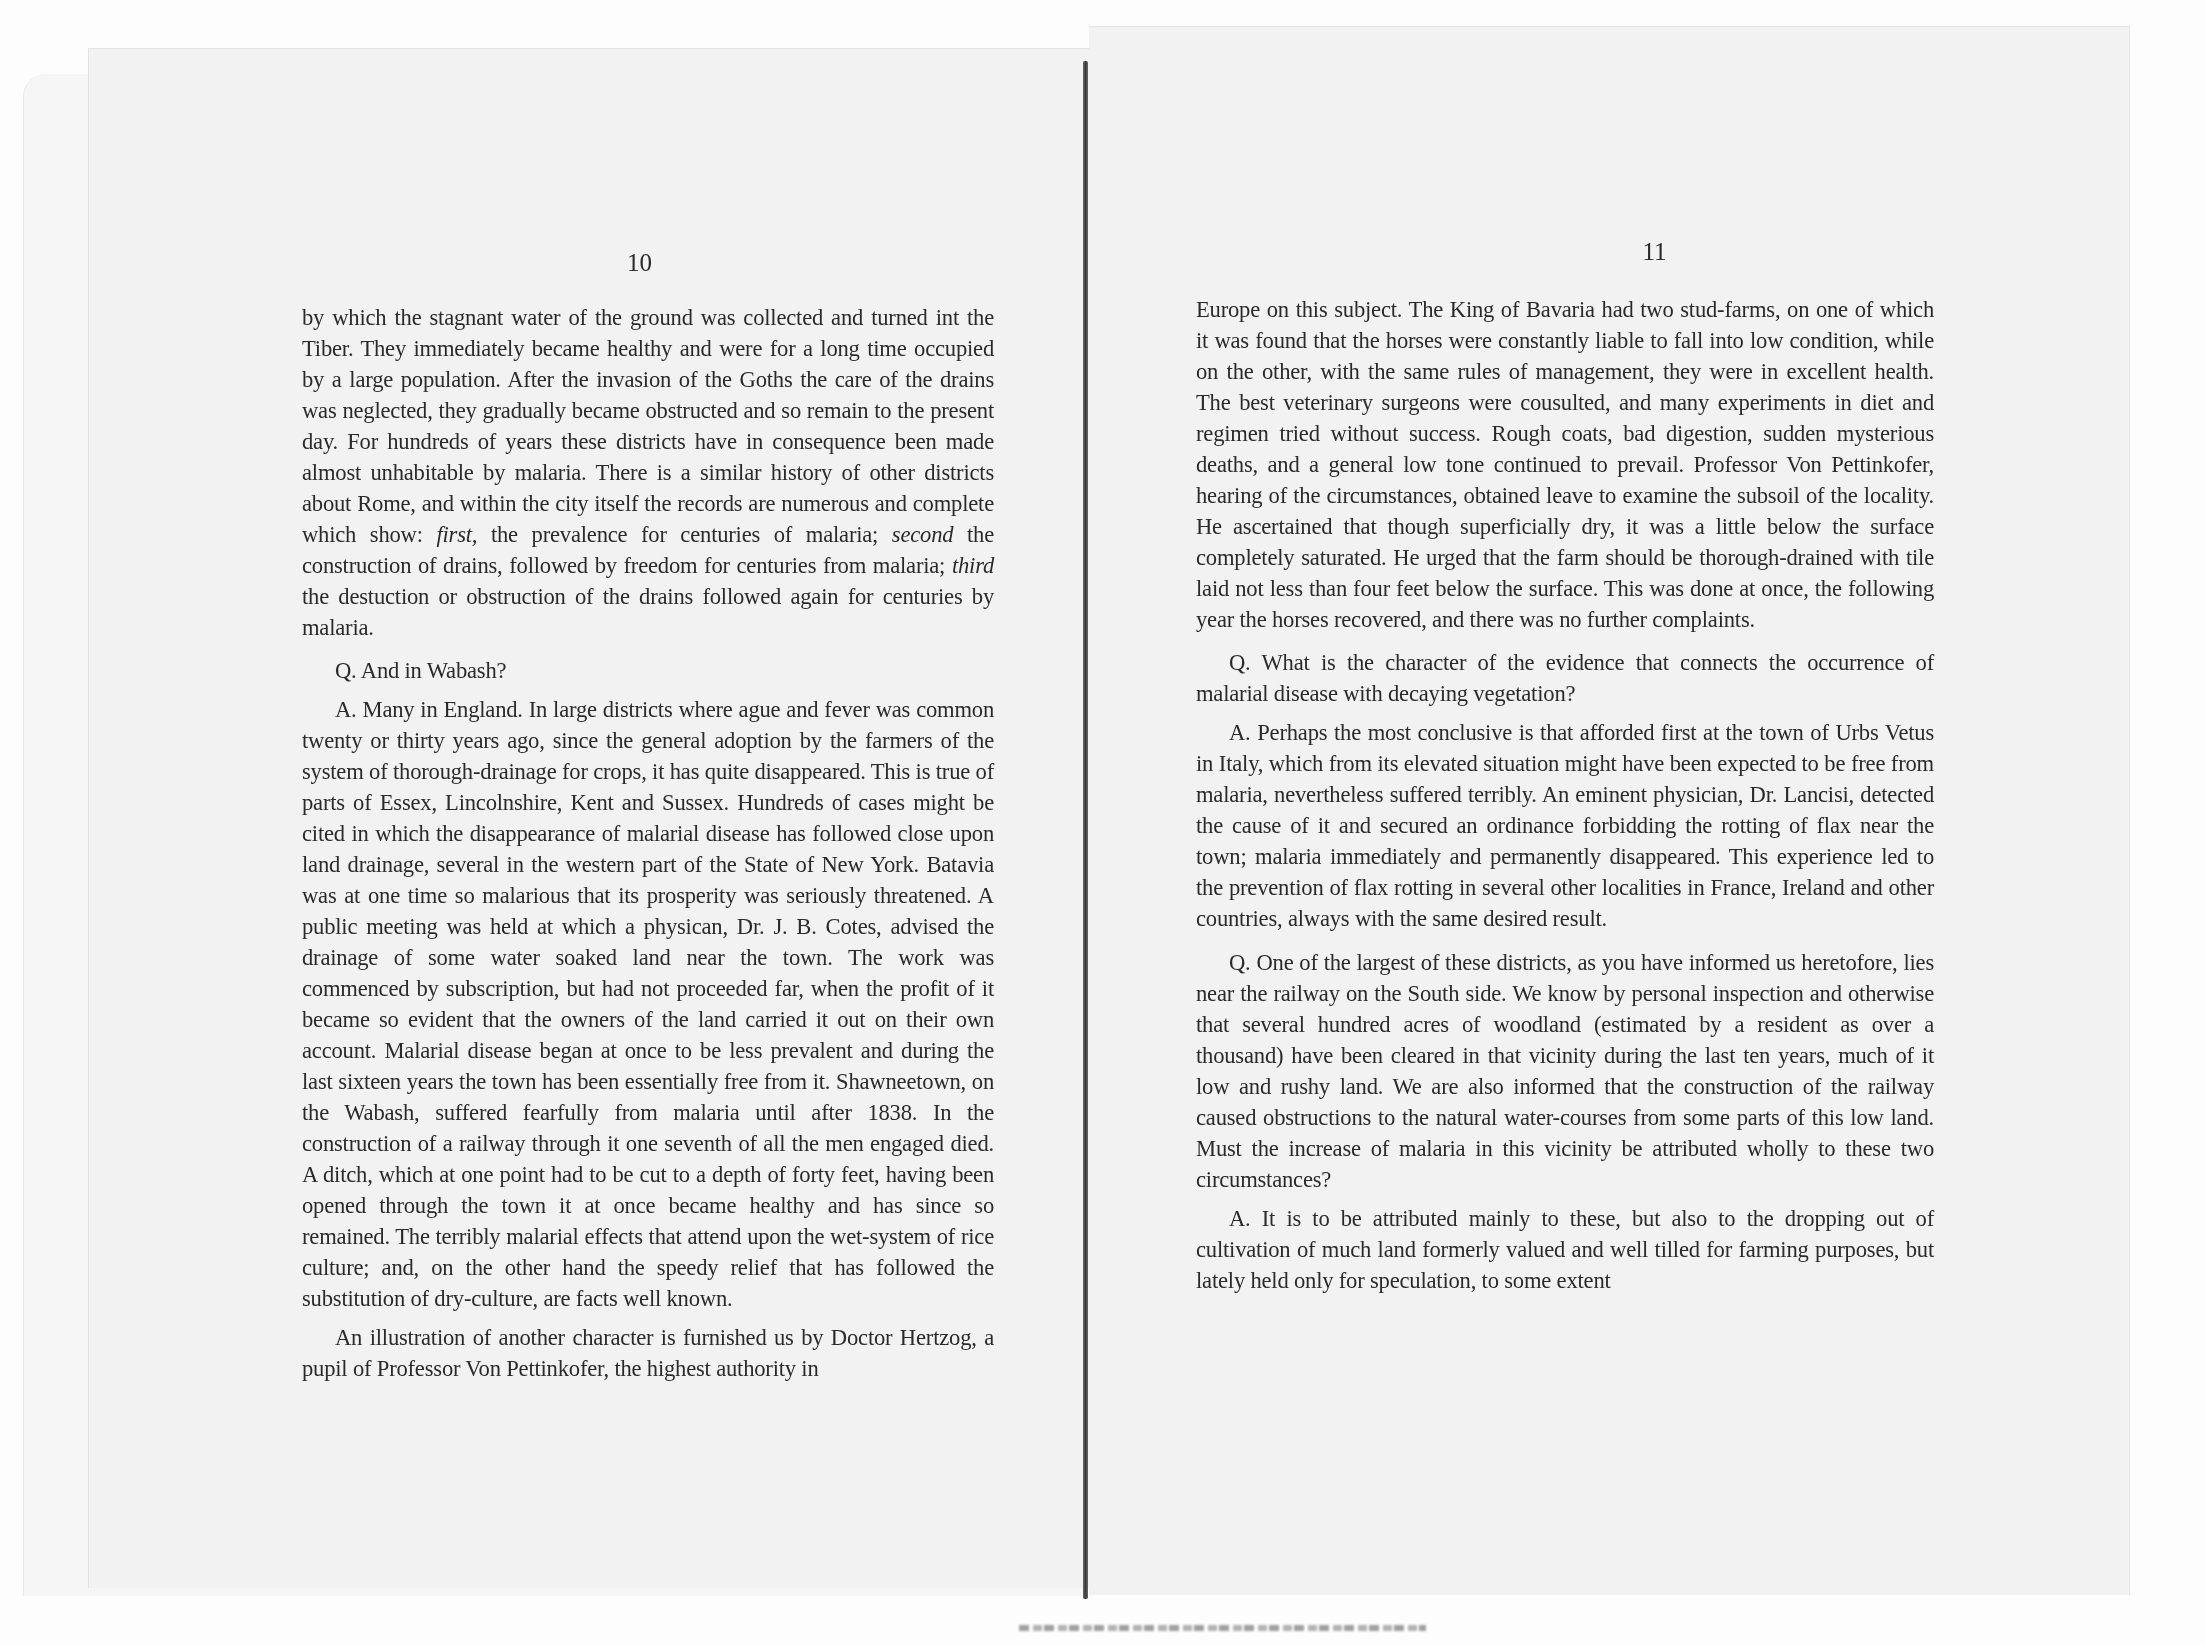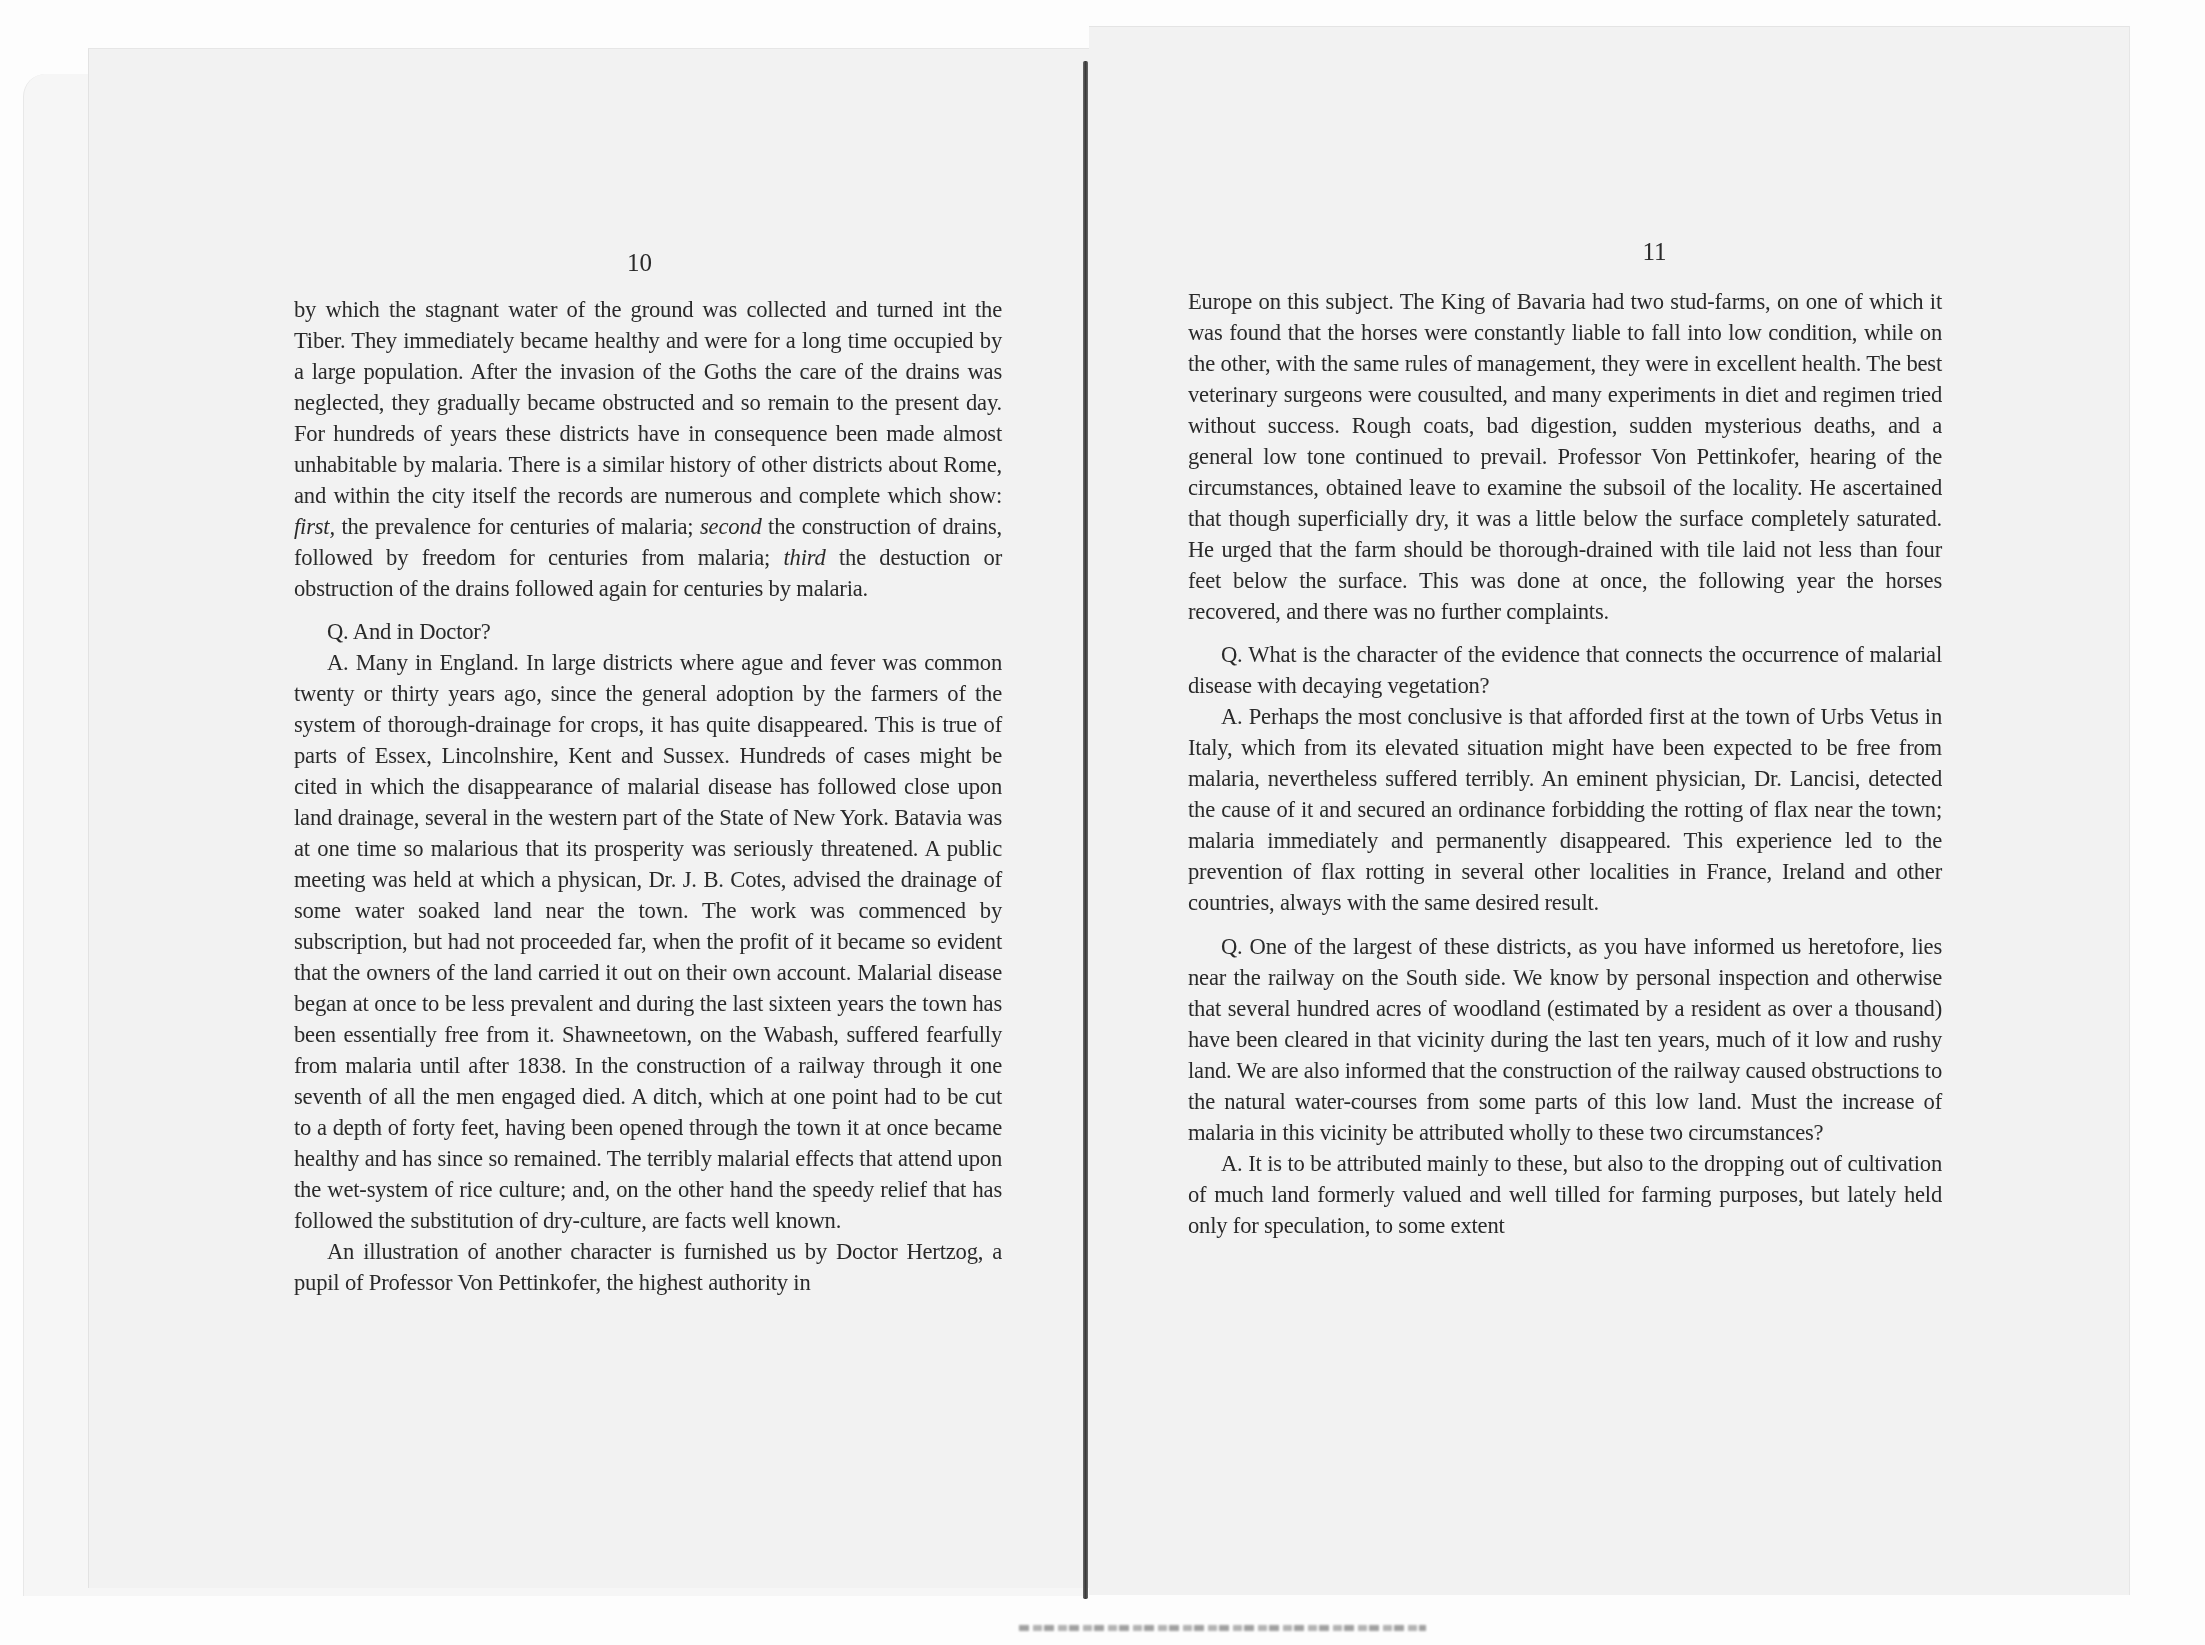--- a/index.html
+++ b/index.html
@@ -31,21 +31,21 @@
     background:repeating-linear-gradient(90deg,#555 0 10.2px,transparent 10.2px 13.6px,#777 13.6px 22.6px,transparent 22.6px 25px);
     opacity:.55; filter:blur(0.8px);
   }
   .page-num {
     position:absolute; font-size:25px; text-align:center; width:113px;
   }
   .text-block {
     position:absolute; font-size:22.6px; line-height:31px; text-align:justify;
     letter-spacing:-0.2px;
   }
-  .text-block p { margin:0; }
+  .text-block p { margin:8px; }
   .indent { text-indent:33px; }
   .gap { margin-top:12.4px !important; }
   .left-block { left:294px; top:294px; width:708px; }
   .right-block { left:1188px; top:286px; width:754px; }
   .left-num { left:583px; top:249px; }
   .right-num { left:1598px; top:238px; }
   em { font-style:italic; }
 </style>
 </head>
 <body>
@@ -55,21 +55,21 @@
 <div class="page page-left"></div>
 <div class="page page-right"></div>
 <div class="gutter"></div>
 <div class="bottom-shadow"></div>
 
 <div class="page-num left-num">10</div>
 <div class="page-num right-num">11</div>
 
 <div class="text-block left-block">
   <p><span>by which the stagnant water of the ground was collected and turned int the Tiber. They immediately became healthy and were for a long time occupied by a large population. After the invasion of the Goths the care of the drains was neglected, they gradually became obstructed and so remain to the present day. For hundreds of years these districts have in consequence been made almost unhabitable by malaria. There is a similar history of other districts about Rome, and within the city itself the records are numerous and complete which show: </span><em>first,</em><span> the prevalence for centuries of malaria; </span><em>second</em><span> the construction of drains, followed by freedom for centuries from malaria; </span><em>third</em><span> the destuction or obstruction of the drains followed again for centuries by malaria.</span></p>
-  <p class="indent gap">Q. And in Doctor?</p>
+  <p class="indent gap">Q. And in Wabash?</p>
   <p class="indent">A. Many in England. In large districts where ague and fever was common twenty or thirty years ago, since the general adoption by the farmers of the system of thorough-drainage for crops, it has quite disappeared. This is true of parts of Essex, Lincolnshire, Kent and Sussex. Hundreds of cases might be cited in which the disappearance of malarial disease has followed close upon land drainage, several in the western part of the State of New York. Batavia was at one time so malarious that its prosperity was seriously threatened. A public meeting was held at which a physican, Dr. J. B. Cotes, advised the drainage of some water soaked land near the town. The work was commenced by subscription, but had not proceeded far, when the profit of it became so evident that the owners of the land carried it out on their own account. Malarial disease began at once to be less prevalent and during the last sixteen years the town has been essentially free from it. Shawneetown, on the Wabash, suffered fearfully from malaria until after 1838. In the construction of a railway through it one seventh of all the men engaged died. A ditch, which at one point had to be cut to a depth of forty feet, having been opened through the town it at once became healthy and has since so remained. The terribly malarial effects that attend upon the wet-system of rice culture; and, on the other hand the speedy relief that has followed the substitution of dry-culture, are facts well known.</p>
   <p class="indent">An illustration of another character is furnished us by Doctor Hertzog, a pupil of Professor Von Pettinkofer, the highest authority in</p>
 </div>
 
 <div class="text-block right-block">
   <p>Europe on this subject. The King of Bavaria had two stud-farms, on one of which it was found that the horses were constantly liable to fall into low condition, while on the other, with the same rules of management, they were in excellent health. The best veterinary surgeons were cousulted, and many experiments in diet and regimen tried without success. Rough coats, bad digestion, sudden mysterious deaths, and a general low tone continued to prevail. Professor Von Pettinkofer, hearing of the circumstances, obtained leave to examine the subsoil of the locality. He ascertained that though superficially dry, it was a little below the surface completely saturated. He urged that the farm should be thorough-drained with tile laid not less than four feet below the surface. This was done at once, the following year the horses recovered, and there was no further complaints.</p>
   <p class="indent gap">Q. What is the character of the evidence that connects the occurrence of malarial disease with decaying vegetation?</p>
   <p class="indent">A. Perhaps the most conclusive is that afforded first at the town of Urbs Vetus in Italy, which from its elevated situation might have been expected to be free from malaria, nevertheless suffered terribly. An eminent physician, Dr. Lancisi, detected the cause of it and secured an ordinance forbidding the rotting of flax near the town; malaria immediately and permanently disappeared. This experience led to the prevention of flax rotting in several other localities in France, Ireland and other countries, always with the same desired result.</p>
   <p class="indent gap">Q. One of the largest of these districts, as you have informed us heretofore, lies near the railway on the South side. We know by personal inspection and otherwise that several hundred acres of woodland (estimated by a resident as over a thousand) have been cleared in that vicinity during the last ten years, much of it low and rushy land. We are also informed that the construction of the railway caused obstructions to the natural water-courses from some parts of this low land. Must the increase of malaria in this vicinity be attributed wholly to these two circumstances?</p>
   <p class="indent">A. It is to be attributed mainly to these, but also to the dropping out of cultivation of much land formerly valued and well tilled for farming purposes, but lately held only for speculation, to some extent</p>

